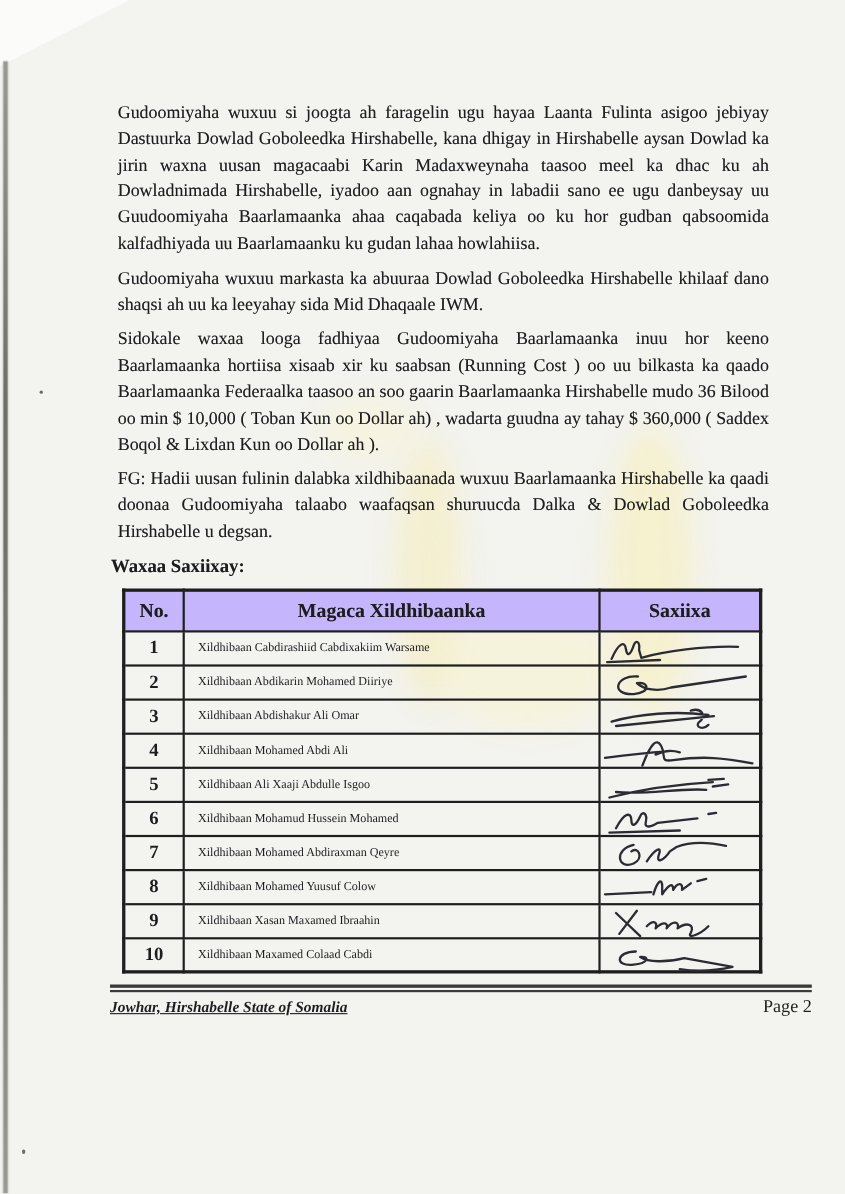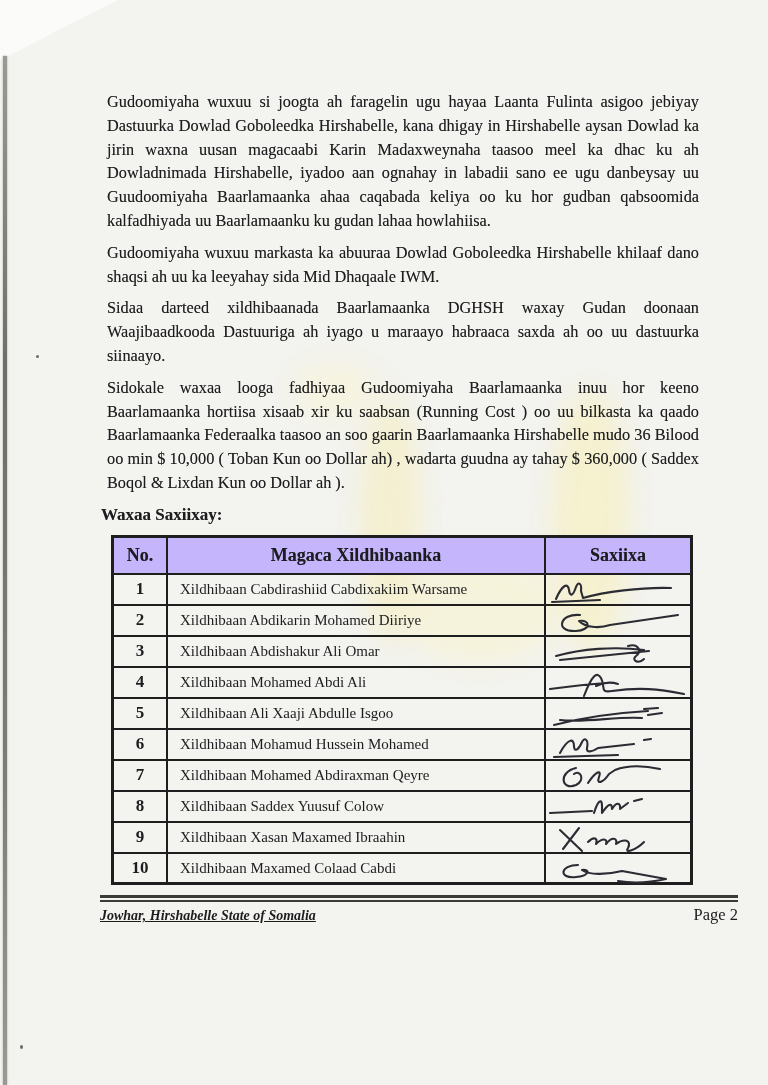--- a/index.html
+++ b/index.html
@@ -56,21 +56,21 @@
   .sig-table thead th {
     background: #c4b5fd;
     font-size: 18px; font-weight: bold; height: 33px;
     text-shadow: 0 0 0.3px rgba(20,20,20,0.4);
   }
   .col-no { width: 50px; }
   .col-name { width: 374px; }
   .col-sig { width: 142px; }
   .sig-table tbody tr { height: 31px; }
   .sig-table td.no { text-align: center; font-weight: bold; font-size: 17px; }
-  .sig-table td.name { padding-left: 12px; font-size: 15px; white-space: nowrap; }
+  .sig-table td.name { padding-left: 12px; font-size: 11px; white-space: nowrap; }
   .sig-table td.sigcell { position: relative; }
   svg.sig {
     position: absolute; left: 0; top: 0;
     width: 150px; height: 32px; overflow: visible; z-index: 3;
   }
   svg.sig path {
     fill: none; stroke: #2b2b33; stroke-width: 2.1;
     stroke-linecap: round; stroke-linejoin: round;
   }
 
@@ -95,22 +95,22 @@
 <div class="watermark wm2"></div>
 <div class="watermark wm3"></div>
 <div class="watermark wm4"></div>
 <div class="speck s1"></div>
 <div class="speck s2"></div>
 
 <div class="content">
   <div id="paragraphs">
       <p class="para"><span>Gudoomiyaha wuxuu si joogta ah faragelin ugu hayaa Laanta Fulinta asigoo jebiyay Dastuurka Dowlad Goboleedka Hirshabelle,  kana dhigay in Hirshabelle aysan Dowlad ka jirin waxna uusan magacaabi Karin Madaxweynaha taasoo meel ka dhac ku ah Dowladnimada Hirshabelle, iyadoo aan ognahay in labadii sano ee ugu danbeysay uu Guudoomiyaha Baarlamaanka ahaa caqabada keliya oo ku hor gudban qabsoomida kalfadhiyada uu Baarlamaanku ku gudan lahaa howlahiisa.</span></p>
       <p class="para"><span>Gudoomiyaha wuxuu markasta ka abuuraa Dowlad Goboleedka Hirshabelle khilaaf dano shaqsi ah uu ka leeyahay sida Mid Dhaqaale </span><span class="b">IWM</span><span>.</span></p>
-      <p class="para"><span>Sidaa darteed  xildhibaanada Baarlamaanka DGHSH waxay Gudan doonaan Waajibaadkooda Dastuuriga ah iyago u maraayo habraaca saxda ah oo uu dastuurka siinaayo.</span></p>
       <p class="para"><span>Sidokale waxaa looga fadhiyaa Gudoomiyaha Baarlamaanka inuu hor keeno Baarlamaanka hortiisa xisaab xir ku saabsan (</span><span class="b">Running Cost</span><span> ) oo uu  bilkasta ka qaado Baarlamaanka Federaalka taasoo an soo gaarin Baarlamaanka Hirshabelle mudo </span><span class="b">36 Bilood</span><span> oo min </span><span class="b">$ 10,000 ( Toban Kun oo Dollar ah)</span><span> , wadarta guudna ay tahay </span><span class="b">$ 360,000   ( Saddex Boqol &amp; Lixdan Kun oo Dollar ah )</span><span>.</span></p>
+      <p class="para"><span class="b">FG:</span><span> Hadii uusan fulinin dalabka xildhibaanada wuxuu Baarlamaanka Hirshabelle ka qaadi doonaa Gudoomiyaha talaabo waafaqsan shuruucda Dalka &amp; Dowlad Goboleedka Hirshabelle u degsan.</span></p>
     </div>
 
   <div class="sign-label">Waxaa Saxiixay:</div>
 
   <table class="sig-table">
     <thead>
       <tr>
         <th class="col-no">No.</th>
         <th class="col-name">Magaca Xildhibaanka</th>
         <th class="col-sig">Saxiixa</th>
@@ -175,21 +175,21 @@
           <td class="no">7</td>
           <td class="name">Xildhibaan Mohamed Abdiraxman Qeyre</td>
           <td class="sigcell">
             <svg class="sig" viewBox="0 0 150 32">
               <path d="M30 7 C12 11 15 30 30 24 C40 19 34 8 28 13 M42 22 C50 10 56 8 53 16 C50 24 57 22 63 13 L69 9 C82 4 100 5 114 8"></path>
             </svg>
           </td>
         </tr>
         <tr>
           <td class="no">8</td>
-          <td class="name">Xildhibaan Saddex Yuusuf Colow</td>
+          <td class="name">Xildhibaan Mohamed Yuusuf Colow</td>
           <td class="sigcell">
             <svg class="sig" viewBox="0 0 150 32">
               <path d="M4 21 L46 19 M48 21 C52 8 56 6 56 14 L56 21 C62 12 66 10 66 17 C70 10 75 10 74 17 L82 11 M88 9 L96 7"></path>
             </svg>
           </td>
         </tr>
         <tr>
           <td class="no">9</td>
           <td class="name">Xildhibaan Xasan Maxamed Ibraahin</td>
           <td class="sigcell">

